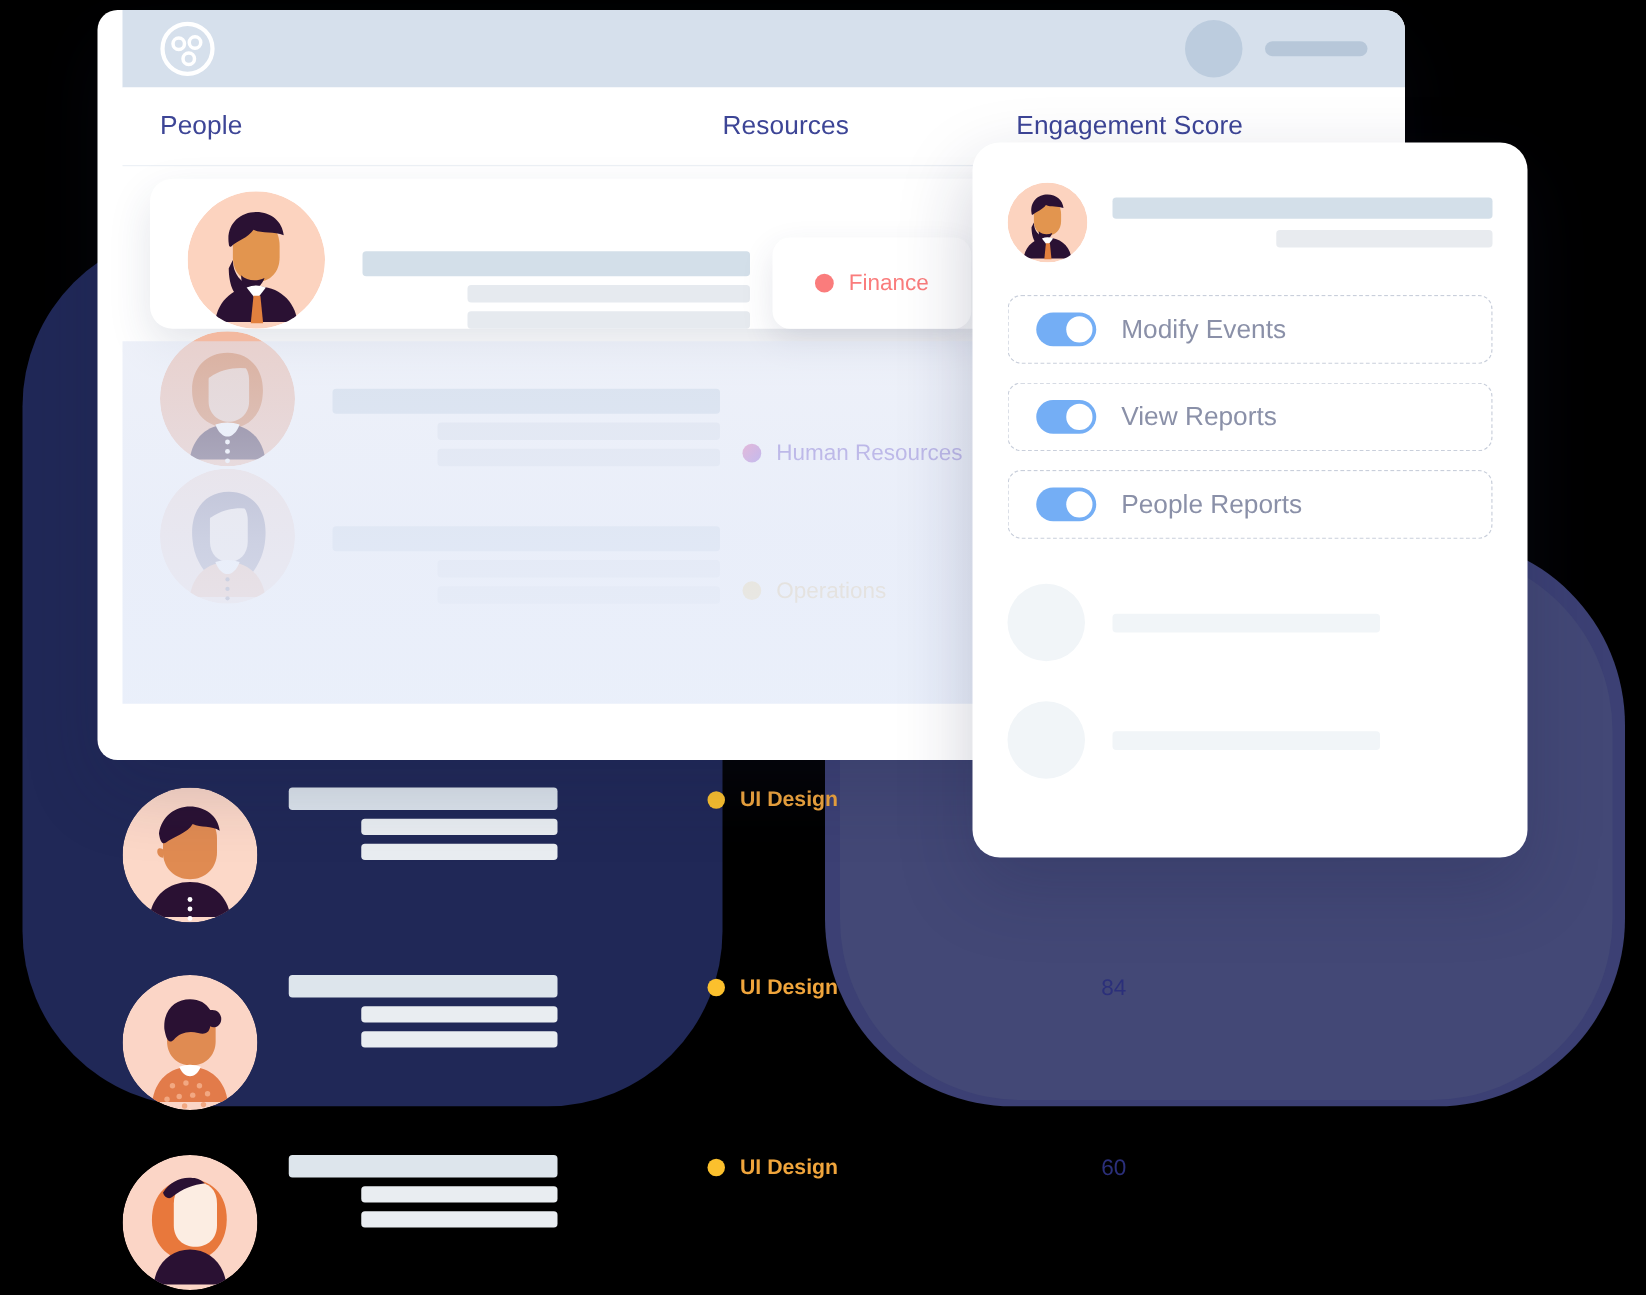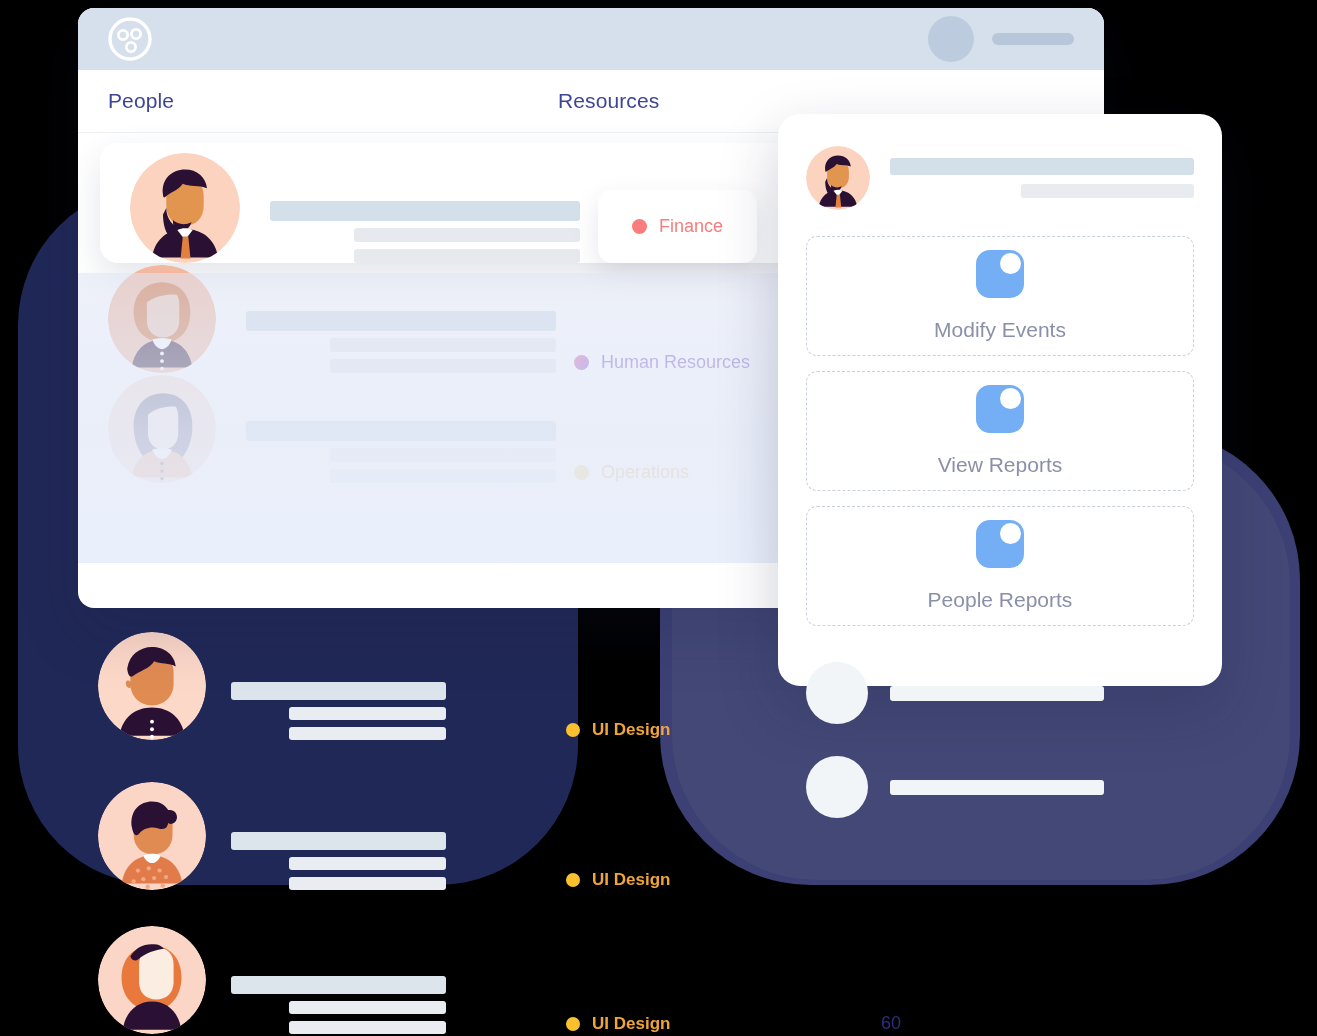--- a/index.html
+++ b/index.html
@@ -41,20 +41,21 @@
 
   
   #window-card {
     position: absolute;
     left: 78px; top: 8px;
     width: 1026px; height: 600px;
     border-radius: 16px;
     background: #ffffff;
     box-shadow: 0 24px 60px rgba(26,32,74,.18);
     overflow: hidden;
+    padding-left: 20px;
   }
   #window-header {
     height: 62px;
     background: #d6e0ec;
     display: flex; align-items: center;
     padding: 0 30px;
     justify-content: space-between;
   }
   #brand-logo { width: 44px; height: 44px; }
   .header-right { display: flex; align-items: center; gap: 18px; }
@@ -139,21 +140,21 @@
     left: 0; right: 0; top: 140px; height: 290px;
     background: linear-gradient(180deg, rgba(223,229,244,.55) 0%, rgba(228,234,248,.80) 55%, rgba(232,238,250,.92) 100%);
     pointer-events: none;
   }
 
   
   .outer-row {
     position: absolute;
     left: 78px;
     width: 1026px;
-    display: flex; align-items: flex-end;
+    display: flex; align-items: flex-start;
     padding: 0 20px;
     height: 110px;
   }
   #outer-row-1 { top: 630px; }
   #outer-row-2 { top: 780px; }
   #outer-row-3 { top: 924px; }
   .outer-row .avatar { width: 108px; height: 108px; flex-basis: 108px; }
   .outer-row .name-block { margin-left: 25px; width: 215px; }
   .outer-row .bar-primary { height: 18px; background: #dde5ec; }
   .outer-row .bar-sub { height: 13px; background: #e9edf1; }
@@ -181,21 +182,20 @@
   .pop-name-block { flex: 1; display: flex; flex-direction: column; align-items: flex-end; gap: 9px; }
   .pop-bar-primary { width: 100%; height: 17px; border-radius: 3px; background: #d3dfe9; }
   .pop-bar-sub { width: 57%; height: 14px; border-radius: 3px; background: #e8ebef; }
 
   .perm-row {
     display: flex; align-items: center; gap: 20px;
     border: 1px dashed #c9cfdb;
     border-radius: 11px;
     padding: 13px 22px;
     margin-bottom: 15px;
-    flex-direction: column;
   }
   .toggle {
     width: 48px; height: 27px; border-radius: 14px;
     background: #74aef5;
     position: relative; flex: 0 0 48px;
   }
   .toggle::after {
     content: "";
     position: absolute; right: 3px; top: 3px;
     width: 21px; height: 21px; border-radius: 50%;
@@ -273,20 +273,21 @@
       <div class="bar-primary"></div>
       <div class="bar-sub"></div>
       <div class="bar-sub"></div>
     </div>
     <div class="dept-cell">
       <div class="dept-plain">
         <span class="dot" style="background:#FBC02D"></span>
         <span class="dept-label" style="color:#F0A53C">UI Design</span>
       </div>
     </div>
+    <div class="score-cell">84</div>
   </div>
 
   <div class="outer-row" id="outer-row-3">
     <div class="avatar">
       <svg viewBox="0 0 100 100">
           <circle cx="50" cy="50" r="50" fill="#FBD5C6"></circle>
           <g>
             <path d="M22 52c-2-20 10-34 28-34s29 14 27 34c-2 16-12 26-27 26S24 68 22 52z" fill="#E8783C"></path>
             <path d="M38 36c0-10 6-16 16-16s16 6 16 16v16c0 10-7 16-16 16s-16-6-16-16z" fill="#FCEDE2"></path>
             <path d="M30 28c5-8 13-12 22-11 4 0 7 2 9 4-8 1-17 4-24 10-2 2-6 1-7-3z" fill="#2A1133"></path>
@@ -321,20 +322,21 @@
       </span>
       <span class="header-right">
         <span id="header-avatar"></span>
         <span id="header-name-bar"></span>
       </span>
     </div>
 
     <div id="column-header-row">
       <span class="col-head c-people">People</span>
       <span class="col-head c-dept">Resources</span>
+      <span class="col-head c-score">Engagement Score</span>
     </div>
 
     <div id="table-body">
 
       <div class="row row-featured">
         <div class="avatar">
           <svg viewBox="0 0 100 100">
               <circle cx="50" cy="50" r="50" fill="#FCD3BF"></circle>
               <g>
                 <path d="M33 40c0-12 7-19 17-19s17 7 17 19v8c0 11-7 18-17 18s-17-7-17-18z" fill="#E2954F"></path>

